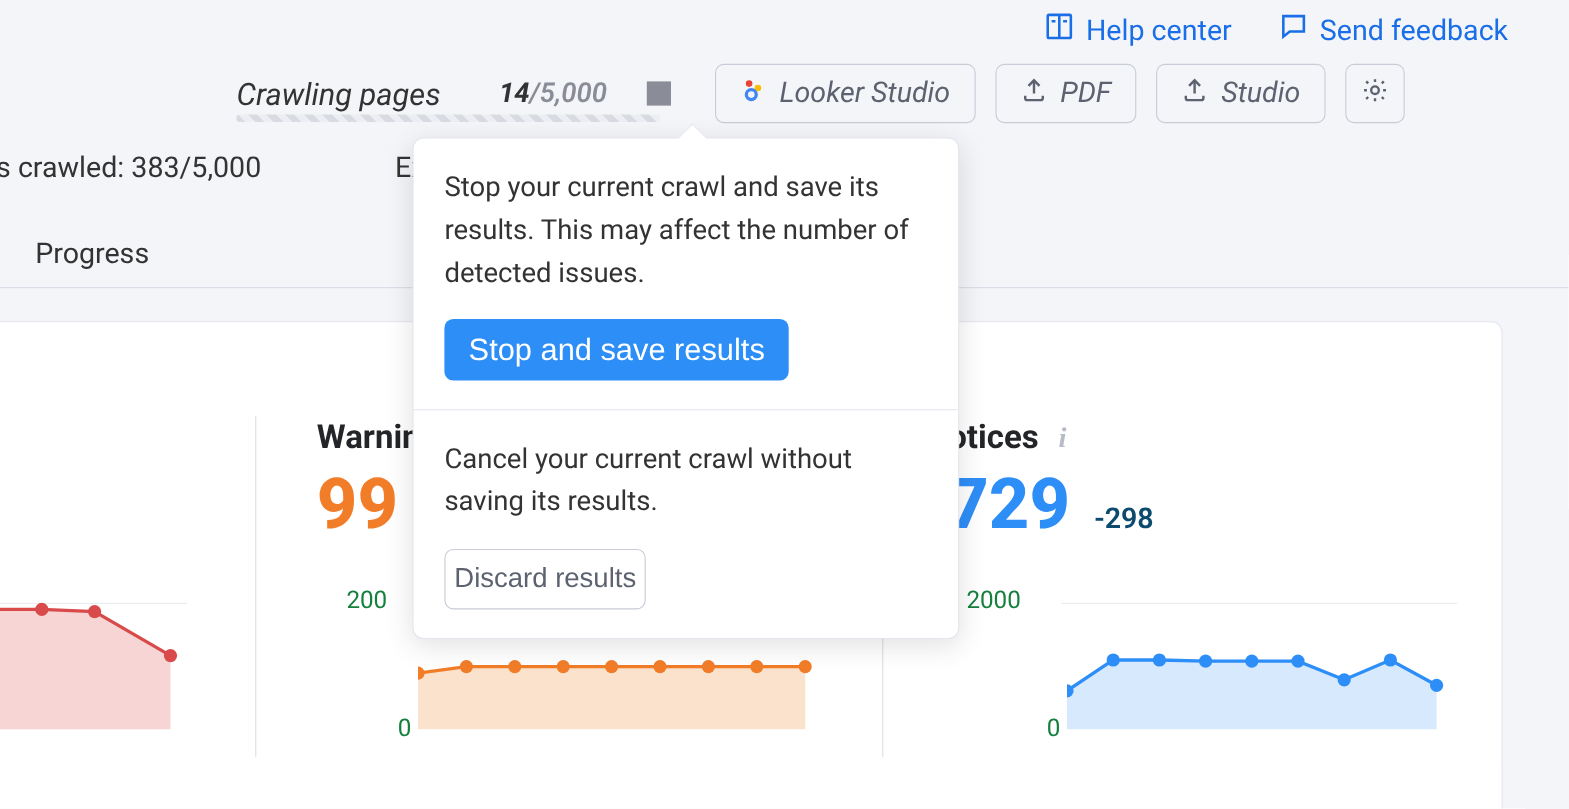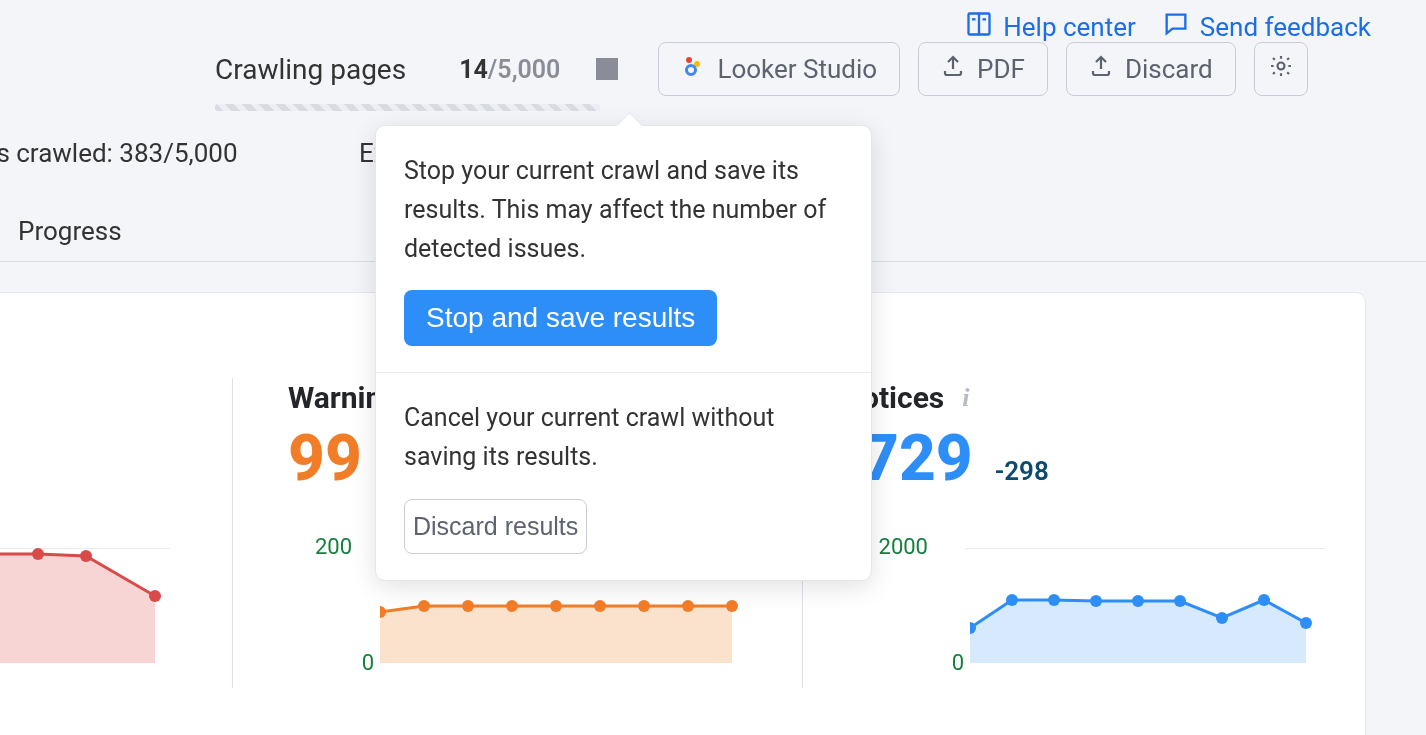--- a/index.html
+++ b/index.html
@@ -12,42 +12,43 @@
     position: relative;
     color: #333;
   }
 
   
   .top-links {
     position: absolute;
     top: 10px;
     right: 55px;
     display: flex;
-    gap: 26px;
+    gap: 42px;
   }
   .top-link {
     display: flex;
     align-items: center;
     gap: 10px;
     color: #1a6fe8;
     font-size: 26px;
     cursor: pointer;
   }
   .top-link svg { width: 28px; height: 28px; }
 
   
   .toolbar {
     position: absolute;
-    top: 42px;
+    top: 58px;
     left: 0;
     right: 0;
     display: flex;
     align-items: center;
     padding: 0 55px 0 215px;
     gap: 18px;
+    font-style: italic;
   }
   .crawling-label {
     font-size: 28px;
     color: #333;
     margin-right: 35px;
   }
   .crawl-fraction {
     font-size: 25px;
     font-weight: 700;
     color: #333;
@@ -100,21 +101,21 @@
   .ex-text {
     position: absolute;
     left: 359px;
     font-size: 26px;
   }
 
   
   .tabs {
     position: absolute;
     top: 216px;
-    left: 18px;
+    left: 32px;
     font-size: 26px;
     color: #333;
   }
   .hr-line {
     position: absolute;
     top: 261px;
     left: 0;
     width: 100%;
     height: 1px;
     background: #d9dce4;
@@ -293,21 +294,21 @@
   </div>
 
   <div class="toolbar-btn">
     <span>
       <svg width="24" height="24" viewBox="0 0 24 24" fill="none" stroke="#5d6270" stroke-width="2.2">
           <path d="M12 15V4"></path>
           <path d="M7 8l5-5 5 5"></path>
           <path d="M4 17v2a2 2 0 0 0 2 2h12a2 2 0 0 0 2-2v-2"></path>
         </svg>
     </span>
-    <span>Discard</span>
+    <span>Studio</span>
   </div>
 
   <div class="toolbar-btn gear-btn">
     <span>
       <svg width="26" height="26" viewBox="0 0 24 24" fill="none" stroke="#5d6270" stroke-width="2">
           <circle cx="12" cy="12" r="3.2"></circle>
           <path d="M12 2.8v2.4M12 18.8v2.4M4.6 4.6l1.7 1.7M17.7 17.7l1.7 1.7M2.8 12h2.4M18.8 12h2.4M4.6 19.4l1.7-1.7M17.7 6.3l1.7-1.7"></path>
         </svg>
     </span>
   </div>

